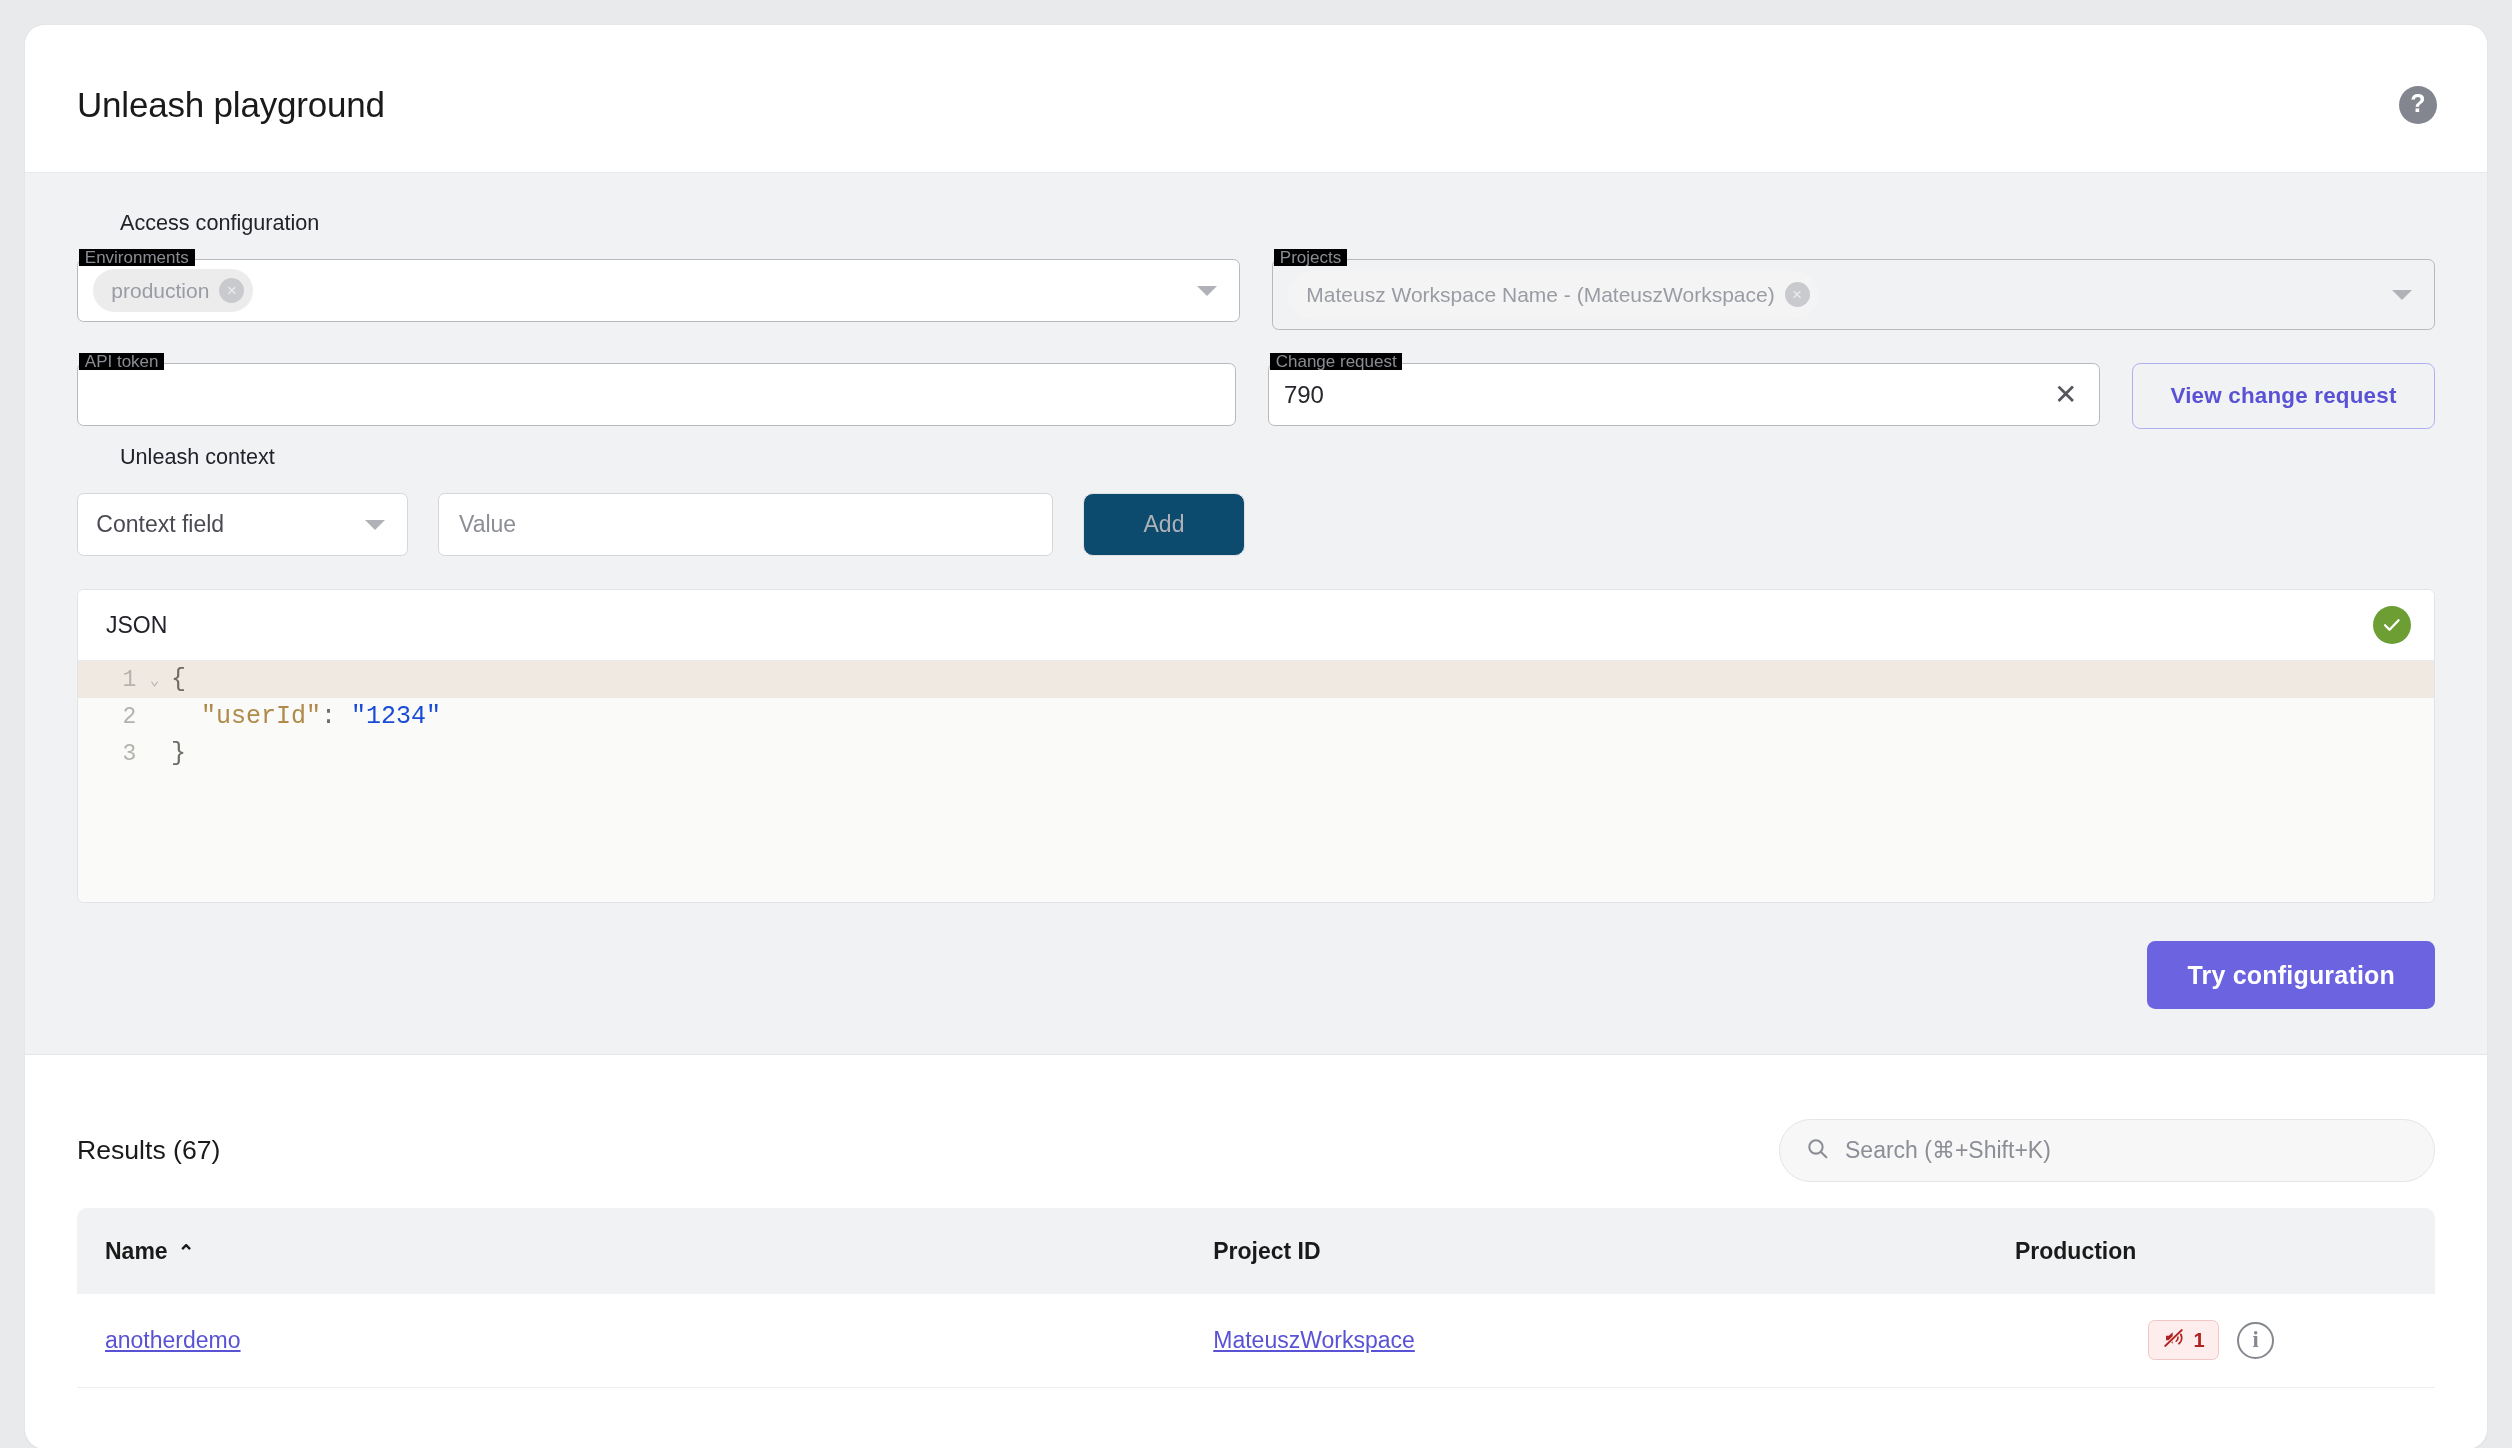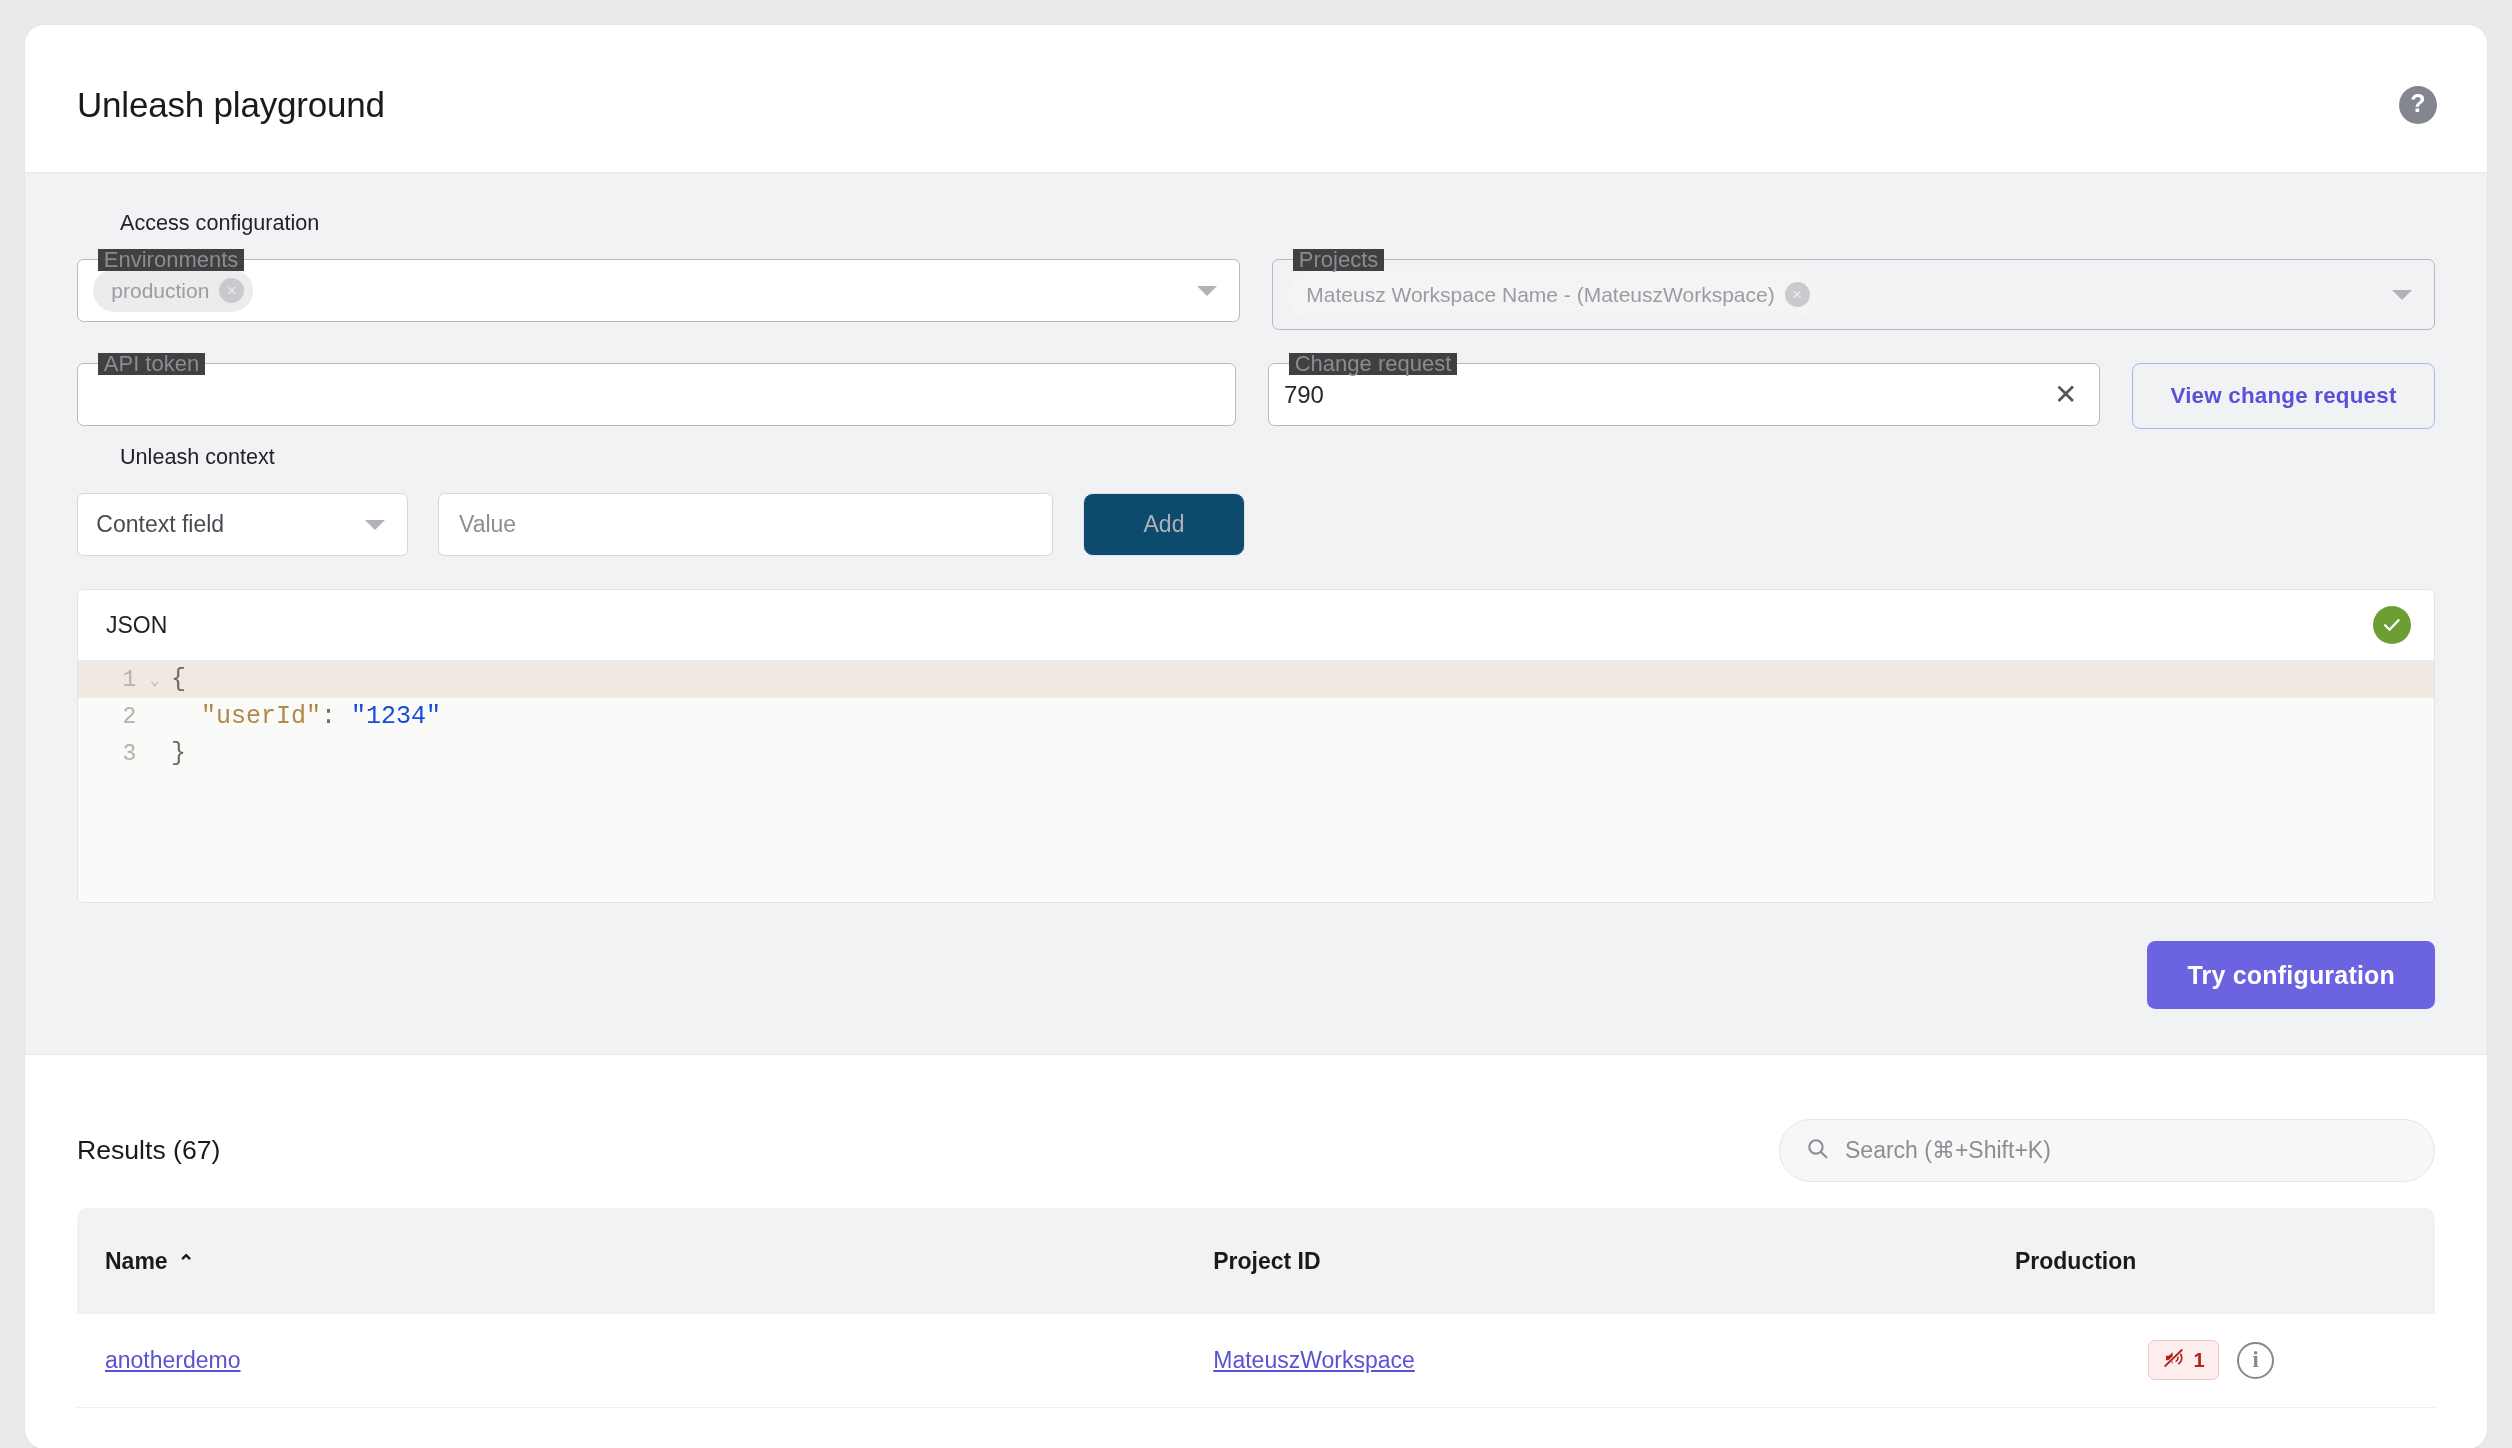--- a/index.html
+++ b/index.html
@@ -71,24 +71,24 @@
     border: 1.7px solid #b7b9bf;
     border-radius: 6.6px;
     height: 63px;
     display: flex;
     align-items: center;
     padding: 0 15px;
   }
   .field.transparent { background: transparent; }
   .field .legend {
     position: absolute;
-    top: -10.8px; left: 20px;
-    background: #404040;
+    top: -10.8px; left: 1px;
+    background: #000000;
     padding: 0 5.8px;
-    font-size: 22px;
+    font-size: 17px;
     color: #8a8c94;
     line-height: 1;
   }
   .field-env   { width: 1163px; }
   .field-proj  { width: 1163px; height: 71px; }
   .field-token { width: 1163px; }
   .field-cr    { width: 835px; }
 
   .chip {
     display: inline-flex;
@@ -278,21 +278,21 @@
   }
   .search-ph { font-size: 23px; color: #8c8e96; }
 
   table.results-table {
     width: 100%;
     border-collapse: collapse;
     table-layout: fixed;
   }
   table.results-table thead th {
     background: #f1f2f4;
-    height: 106px;
+    height: 86px;
     font-size: 23px;
     font-weight: 700;
     color: #1a1a1a;
     text-align: left;
     padding: 0 28px;
   }
   thead th:first-child { border-radius: 10px 0 0 0; }
   thead th:last-child  { border-radius: 0 10px 0 0; text-align: center; }
   .sort-caret { font-size: 20px; margin-left: 10px; font-weight: 700; }
   table.results-table tbody td {

